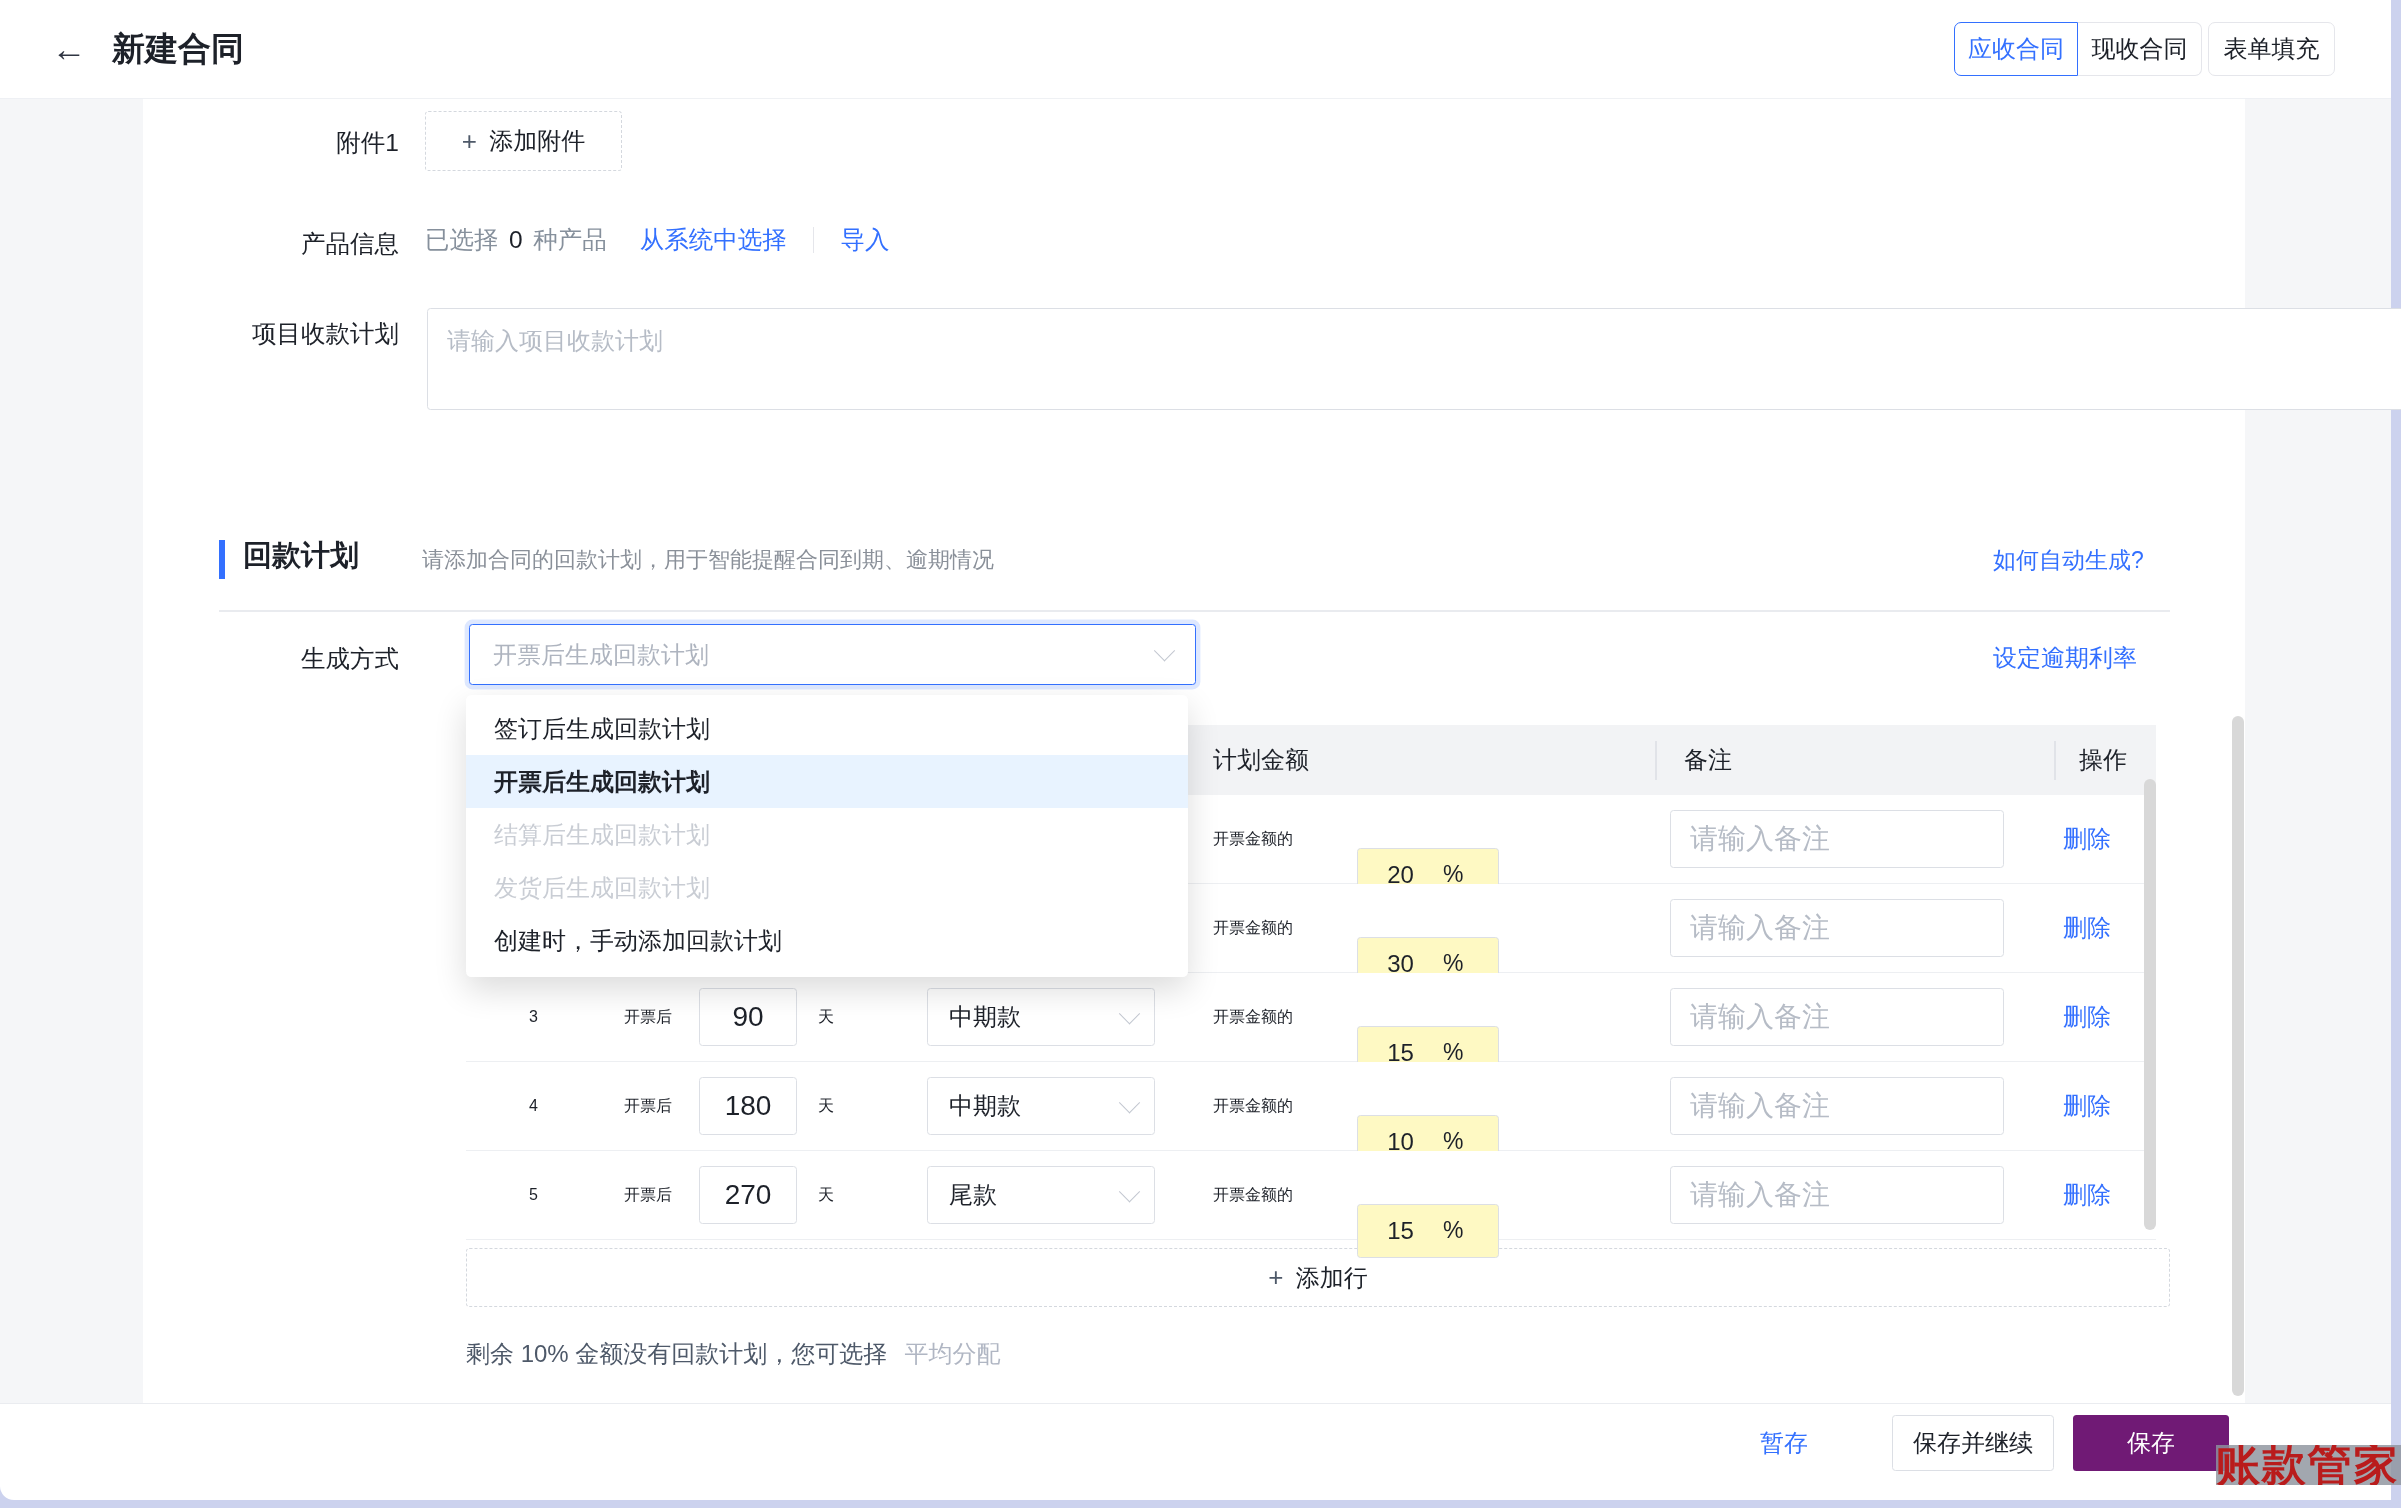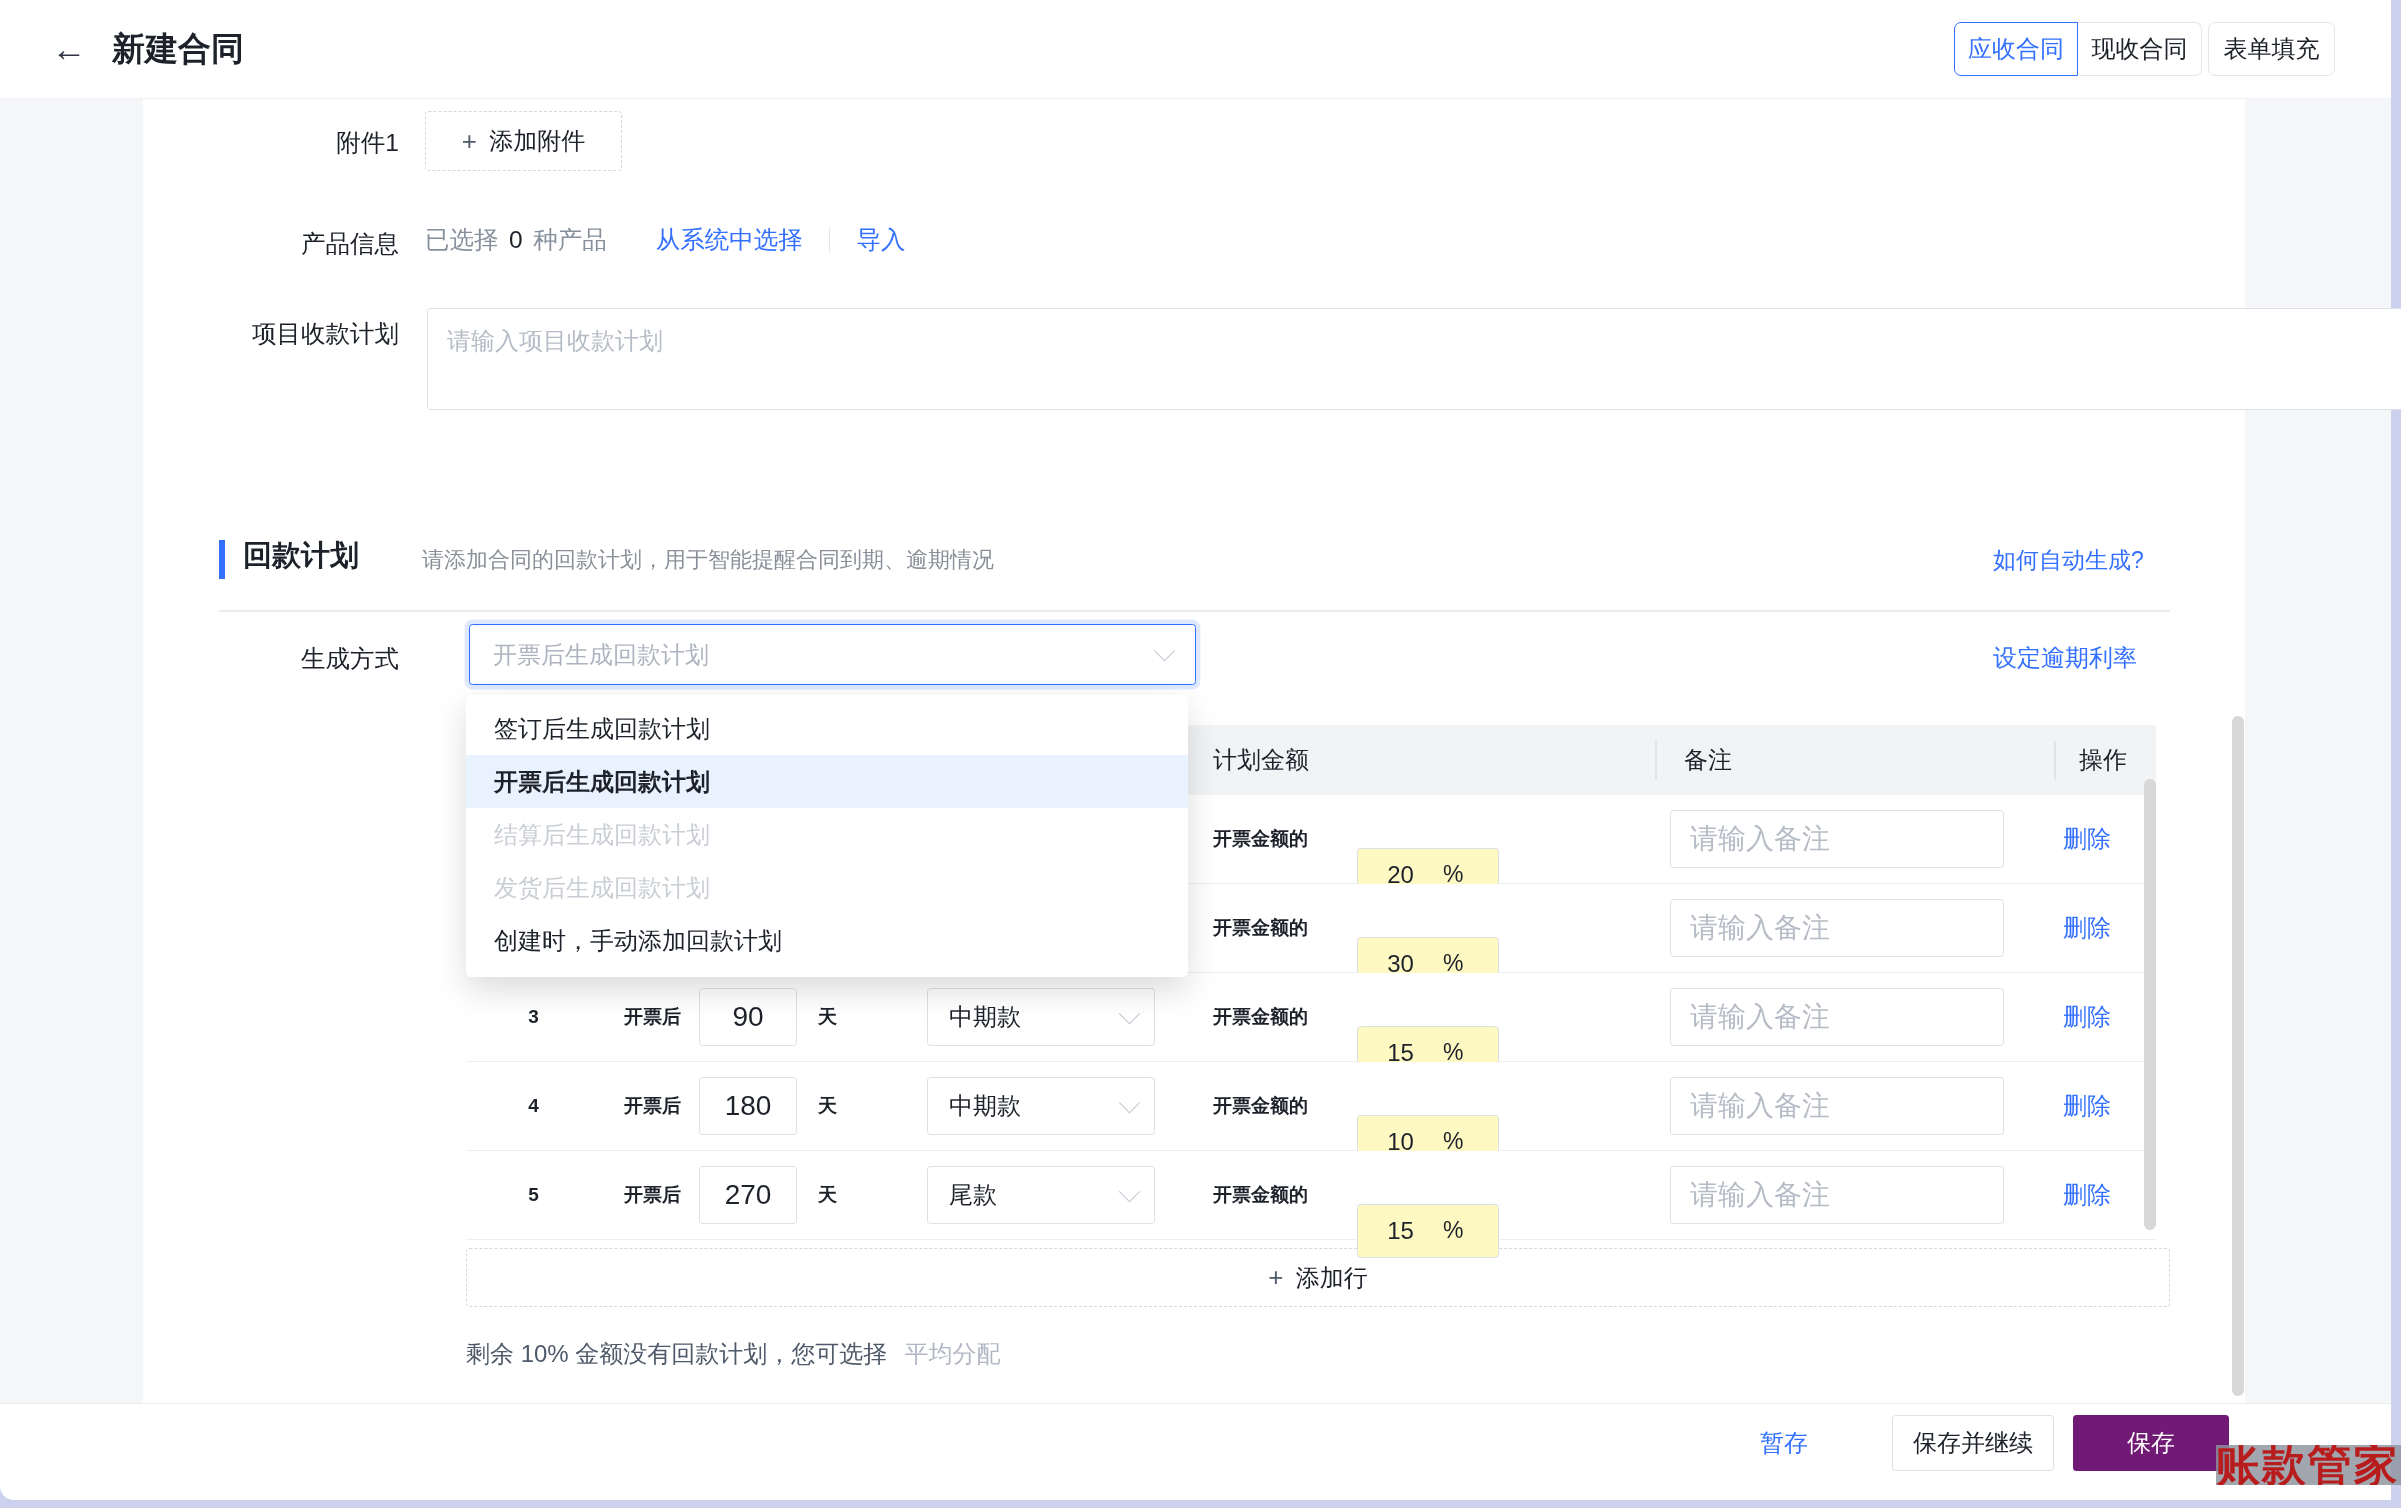--- a/index.html
+++ b/index.html
@@ -52,21 +52,21 @@
   }
   .opt{height:53px;display:flex;align-items:center;padding:0 28px;font-size:24px;color:#1d2129;cursor:pointer;}
   .opt-selected{background:#e8f3ff;font-weight:bold;}
   .opt-disabled{color:#c9cdd4;cursor:not-allowed;}
   
   .ptable{left:466px;top:725px;width:1690px;z-index:1;}
   .thead{position:relative;height:70px;background:#f2f3f5;font-size:24px;color:#1d2129;}
   .thead .hl{position:absolute;top:0;height:70px;display:flex;align-items:center;}
   .hdiv{position:absolute;top:16px;width:1.8px;height:39px;background:#e1e3e8;}
   .trow{position:relative;height:88px;border-bottom:1.8px solid #edeff2;background:#fff;}
-  .cell{position:absolute;top:0;height:88px;display:flex;align-items:center;font-size:19px;font-weight:bold;}
+  .cell{position:absolute;top:0;height:88px;display:flex;align-items:center;font-size:16px;}
   .tinput{
     position:absolute;box-sizing:border-box;border:1.8px solid #dcdfe5;border-radius:3.5px;background:#fff;
     font-family:"Liberation Sans",sans-serif;font-size:28px;color:#1d2129;
   }
   .day-input{left:233px;top:15px;width:98px;height:58px;text-align:center;}
   .type-select{
     position:absolute;left:461px;top:15px;width:228px;height:58px;box-sizing:border-box;
     border:1.8px solid #dcdfe5;border-radius:3.5px;background:#fff;display:flex;align-items:center;
     justify-content:space-between;padding:0 17.5px 0 21px;font-size:24px;cursor:pointer;
   }
@@ -114,21 +114,21 @@
 <div class="abs dashed-btn flex" style="left:425px;top:111px;width:197px;height:60px;">
   <span style="margin-right:12.3px;font-size:26px;color:#4e5969;">+</span>
   <span>添加附件</span>
 </div>
 
 <div class="abs flabel" style="top:227px;">产品信息</div>
 <div class="abs flex" style="left:425px;top:215px;height:49px;font-size:24.5px;">
   <span class="grey">已选择</span>
   <span style="margin:0 10.5px;">0</span>
   <span class="grey">种产品</span>
-  <span class="blue" style="margin-left:49px;">从系统中选择</span>
+  <span class="blue" style="margin-left:33px;">从系统中选择</span>
   <span class="vdiv" style="margin:0 26px;"></span>
   <span class="blue">导入</span>
 </div>
 
 <div class="abs flabel" style="top:317px;">项目收款计划</div>
 <textarea class="abs proj" placeholder="请输入项目收款计划" style=""></textarea>
 
 <div class="abs secbar"></div>
 <div class="abs sec-title">回款计划</div>
 <div class="abs sec-sub">请添加合同的回款计划，用于智能提醒合同到期、逾期情况</div>

